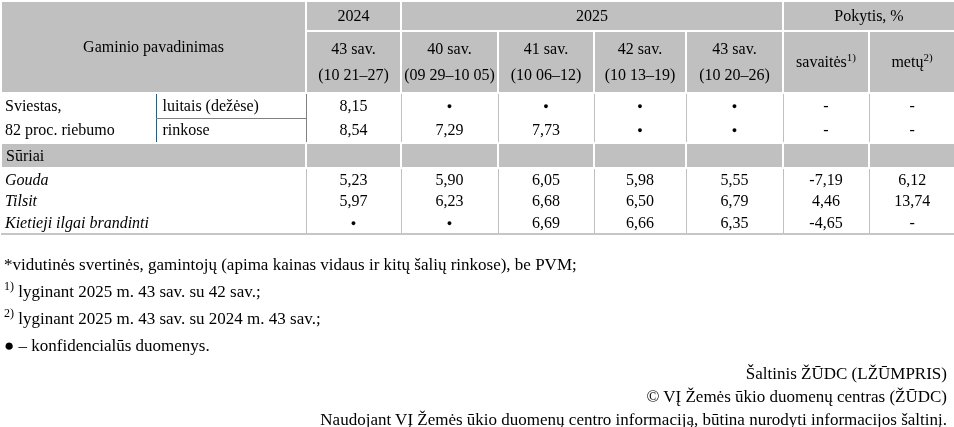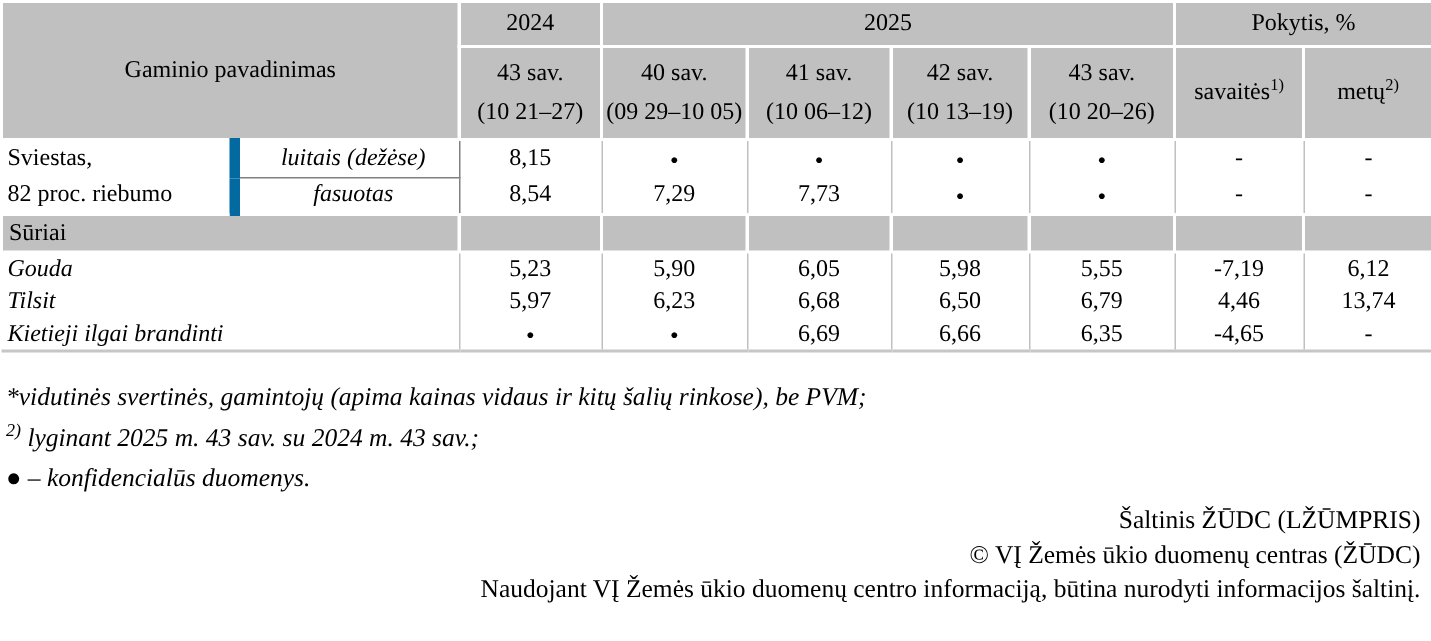--- a/index.html
+++ b/index.html
@@ -41,26 +41,25 @@
   }
   
   tr.data { height: 24px; }
   .prod {
     text-align: left;
     vertical-align: middle;
     padding-left: 4px;
     line-height: 24px;
   }
   .sub {
-    text-align: center;
+    text-align: left;
     vertical-align: middle;
     padding-left: 6px;
-    border-left: 7px solid #0369a1;
+    border-left: 1px solid #0369a1;
     border-right: 1px solid #808080;
-    font-style: italic;
   }
   .sub-top { border-bottom: 1px solid #808080; }
   .val {
     text-align: center;
     vertical-align: middle;
     border-left: 1px solid #c0c0c0;
   }
   .val.dot { font-size: 9px; }
   
   tr.section { height: 25px; }
@@ -81,21 +80,20 @@
     padding-left: 4px;
     border-right: 1px solid #c0c0c0;
     font-style: italic;
   }
   .it { font-style: italic; }
   tr.lastrow td { border-bottom: 2px solid #c6c6c6; }
   
   .notes {
     margin: 16px 0 0 4px;
     font-size: 17px;
-    font-style: italic;
   }
   .note { line-height: 27px; }
   .note sup { font-size: 12px; }
   
   .source {
     margin: 3px 7px 0 0;
     font-size: 17px;
     text-align: right;
   }
   .source div { line-height: 23px; }
@@ -159,21 +157,21 @@
       <td class="sub sub-top">luitais (dežėse)</td>
       <td class="val">8,15</td>
       <td class="val dot">●</td>
       <td class="val dot">●</td>
       <td class="val dot">●</td>
       <td class="val dot">●</td>
       <td class="val">-</td>
       <td class="val">-</td>
     </tr>
     <tr class="data">
-      <td class="sub">fasuotas</td>
+      <td class="sub">rinkose</td>
       <td class="val">8,54</td>
       <td class="val">7,29</td>
       <td class="val">7,73</td>
       <td class="val dot">●</td>
       <td class="val dot">●</td>
       <td class="val">-</td>
       <td class="val">-</td>
     </tr>
 
     <tr class="section">
@@ -215,20 +213,21 @@
       <td class="val">6,66</td>
       <td class="val">6,35</td>
       <td class="val">-4,65</td>
       <td class="val">-</td>
     </tr>
   </tbody>
 </table>
 
 <div class="notes">
   <div class="note"><span>*vidutinės svertinės, gamintojų  (apima kainas vidaus ir kitų šalių rinkose), be PVM;</span></div>
+  <div class="note"><sup>1)</sup><span> lyginant 2025 m. 43 sav. su 42 sav.;</span></div>
   <div class="note"><sup>2)</sup><span> lyginant 2025 m. 43 sav. su 2024 m. 43 sav.;</span></div>
   <div class="note"><span>● – konfidencialūs duomenys.</span></div>
 </div>
 
 <div class="source">
   <div>Šaltinis ŽŪDC (LŽŪMPRIS)</div>
   <div>© VĮ Žemės ūkio duomenų centras (ŽŪDC)</div>
   <div>Naudojant VĮ Žemės ūkio duomenų centro informaciją, būtina nurodyti informacijos šaltinį.</div>
 </div>
 

